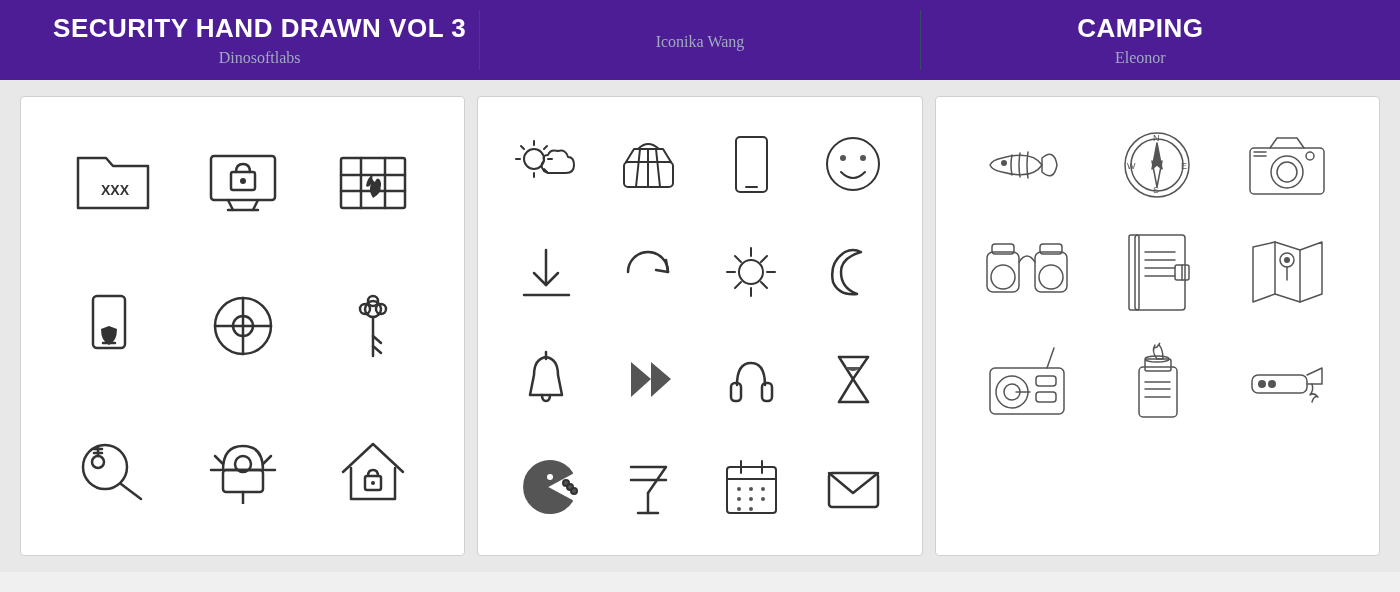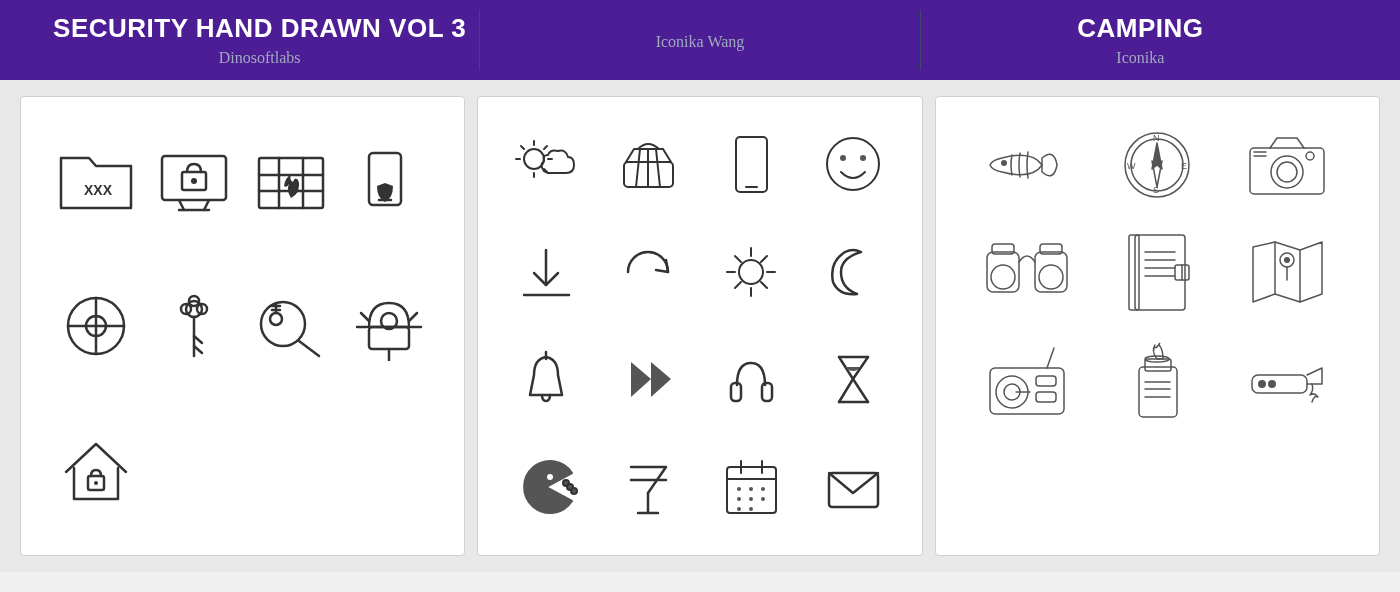--- a/index.html
+++ b/index.html
@@ -60,21 +60,21 @@
     }
     .icon-grid {
       display: grid;
       gap: 10px;
       width: 100%;
       height: 100%;
       align-items: center;
       justify-items: center;
     }
     .icon-grid-3x3 {
-      grid-template-columns: repeat(4, 1fr);
+      grid-template-columns: repeat(3, 1fr);
       grid-template-rows: repeat(3, 1fr);
     }
     .icon-grid-4x4 {
       grid-template-columns: repeat(4, 1fr);
       grid-template-rows: repeat(4, 1fr);
     }
     .icon-grid-3x4 {
       grid-template-columns: repeat(3, 1fr);
       grid-template-rows: repeat(4, 1fr);
     }
@@ -102,21 +102,21 @@
     <div class="header-title">SECURITY HAND DRAWN VOL 3</div>
     <div class="header-subtitle">Dinosoftlabs</div>
   </div>
   <div class="header-divider"></div>
   <div class="header-item">
     <div class="header-subtitle">Iconika Wang</div>
   </div>
   <div class="header-divider"></div>
   <div class="header-item">
     <div class="header-title">CAMPING</div>
-    <div class="header-subtitle">Iconika</div>
+    <div class="header-subtitle">Eleonor</div>
   </div>
 </div>
 
 <div class="main-content">
 
   <div class="panel">
     <div class="icon-grid icon-grid-3x3" style="width:380px; height:420px;">
 
       <div class="icon-cell">
         <svg width="80" height="70" viewBox="0 0 80 70" stroke-width="2.5">

